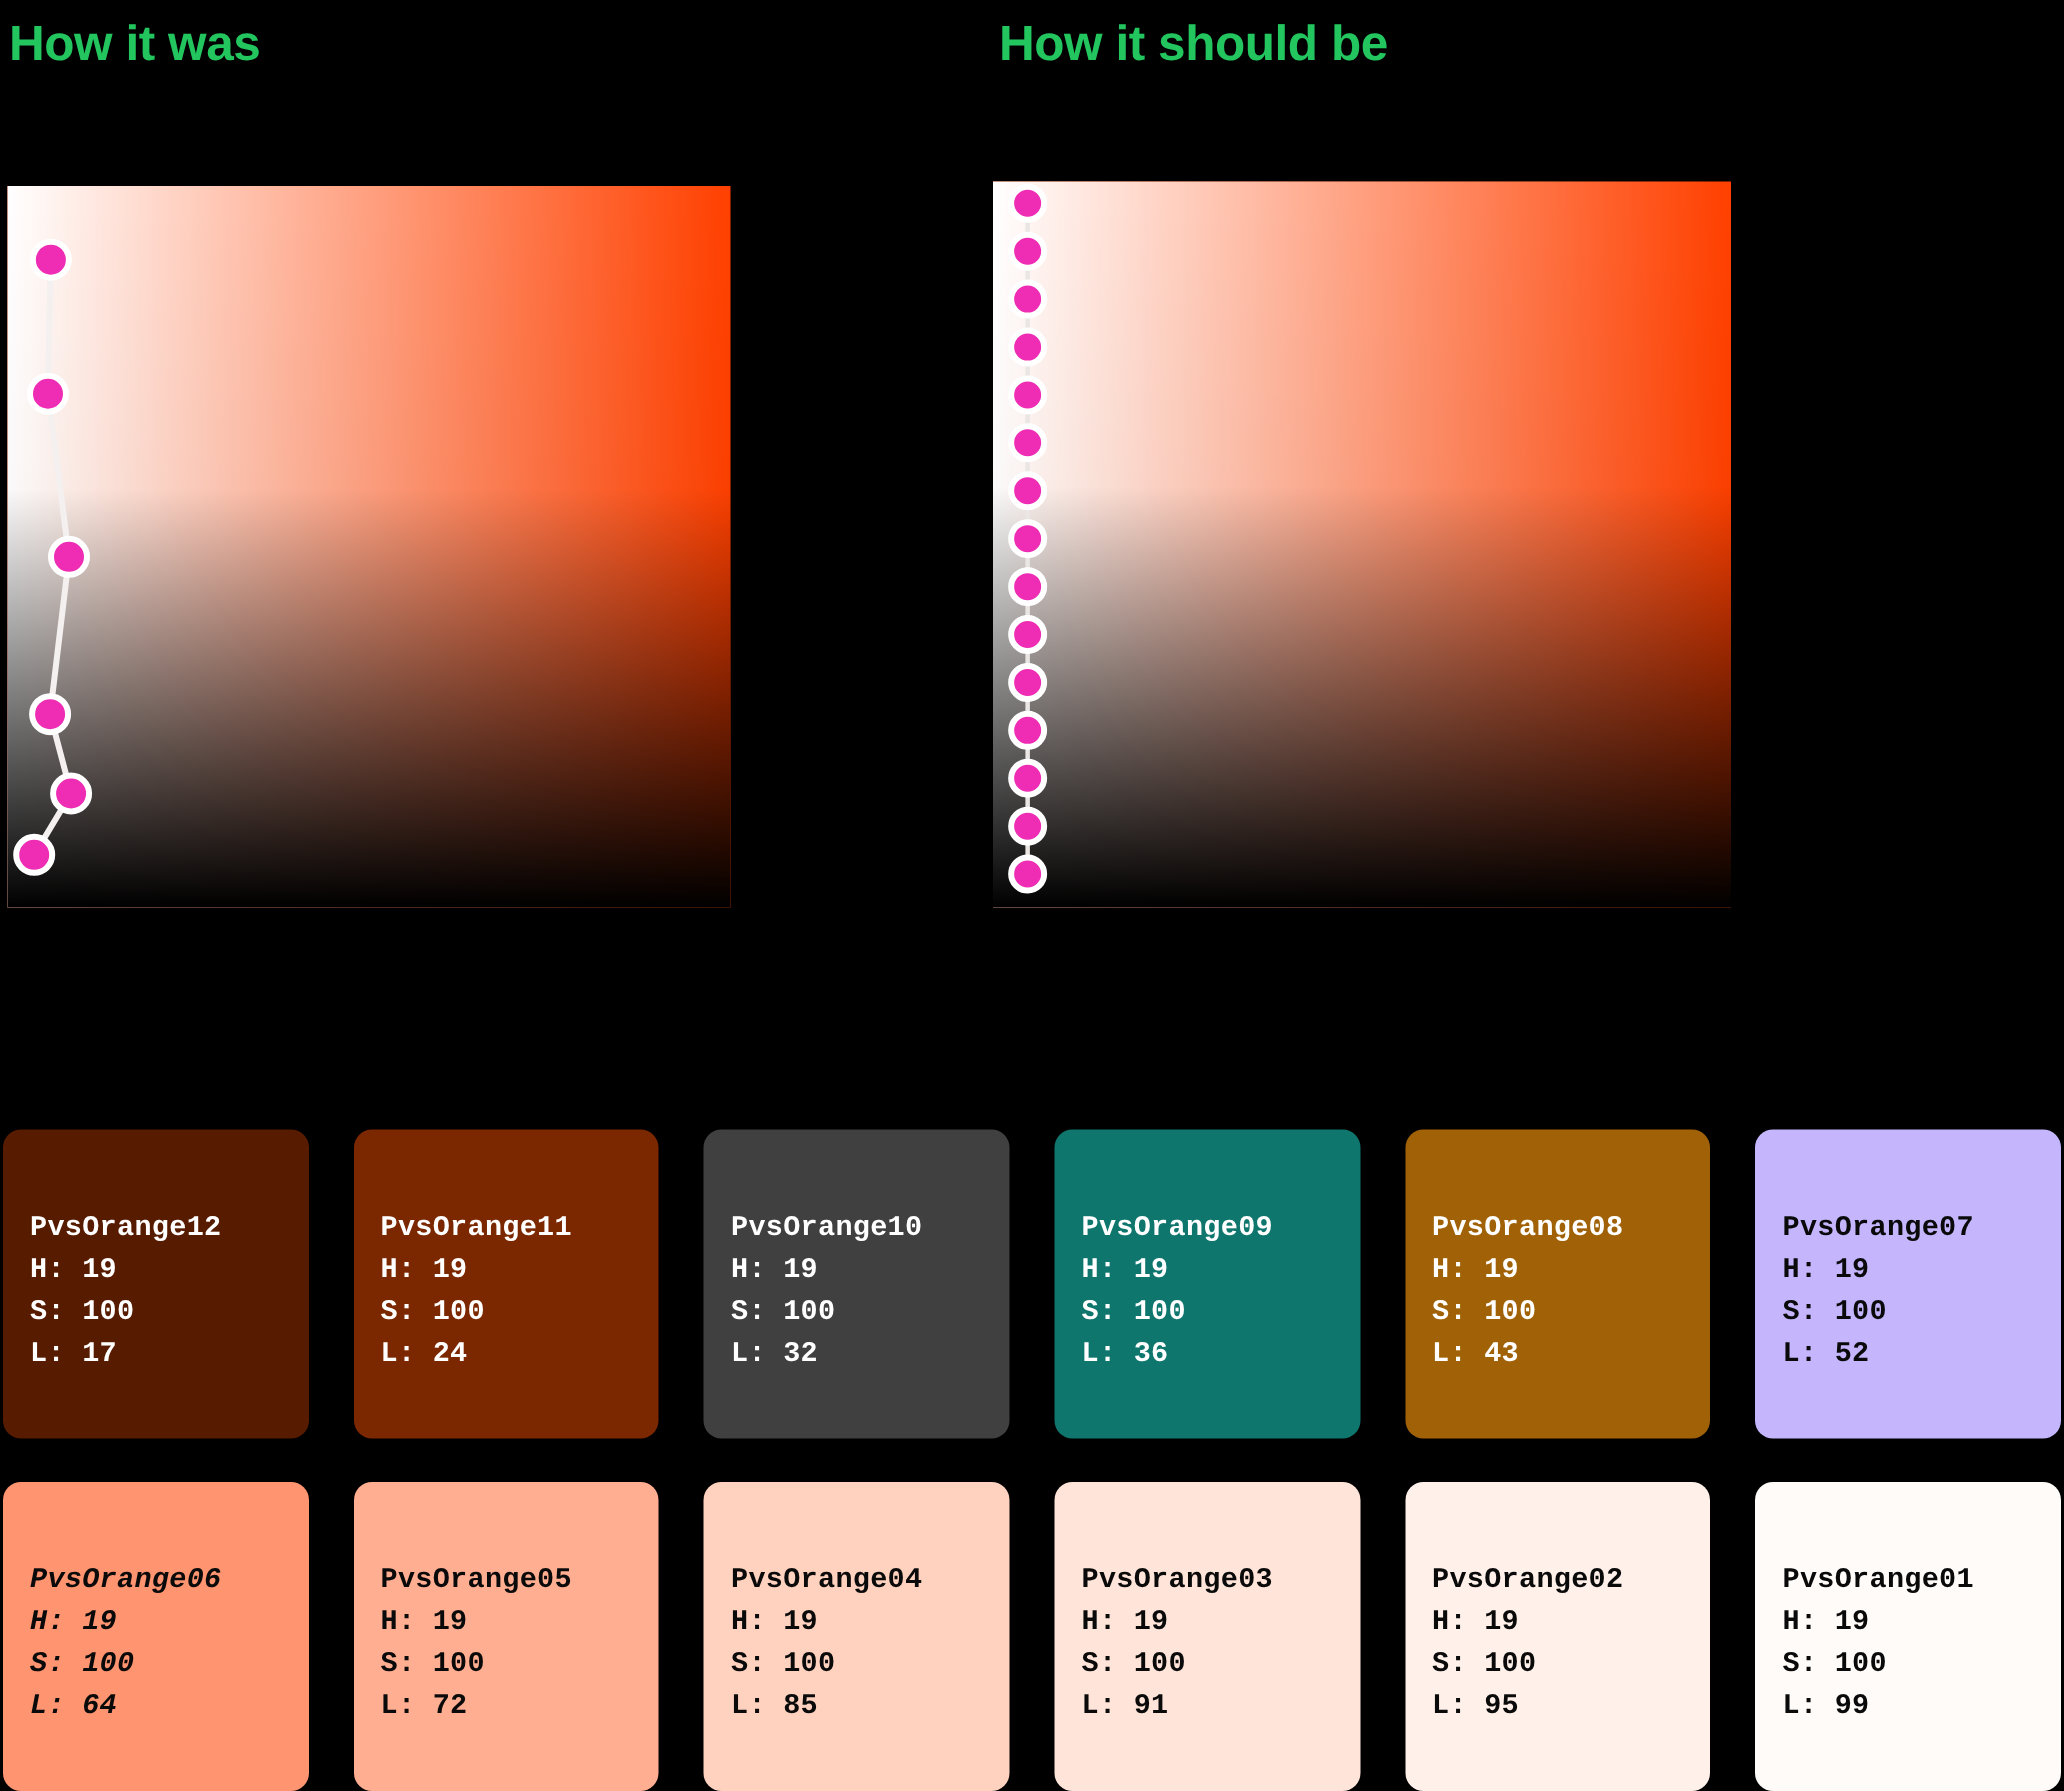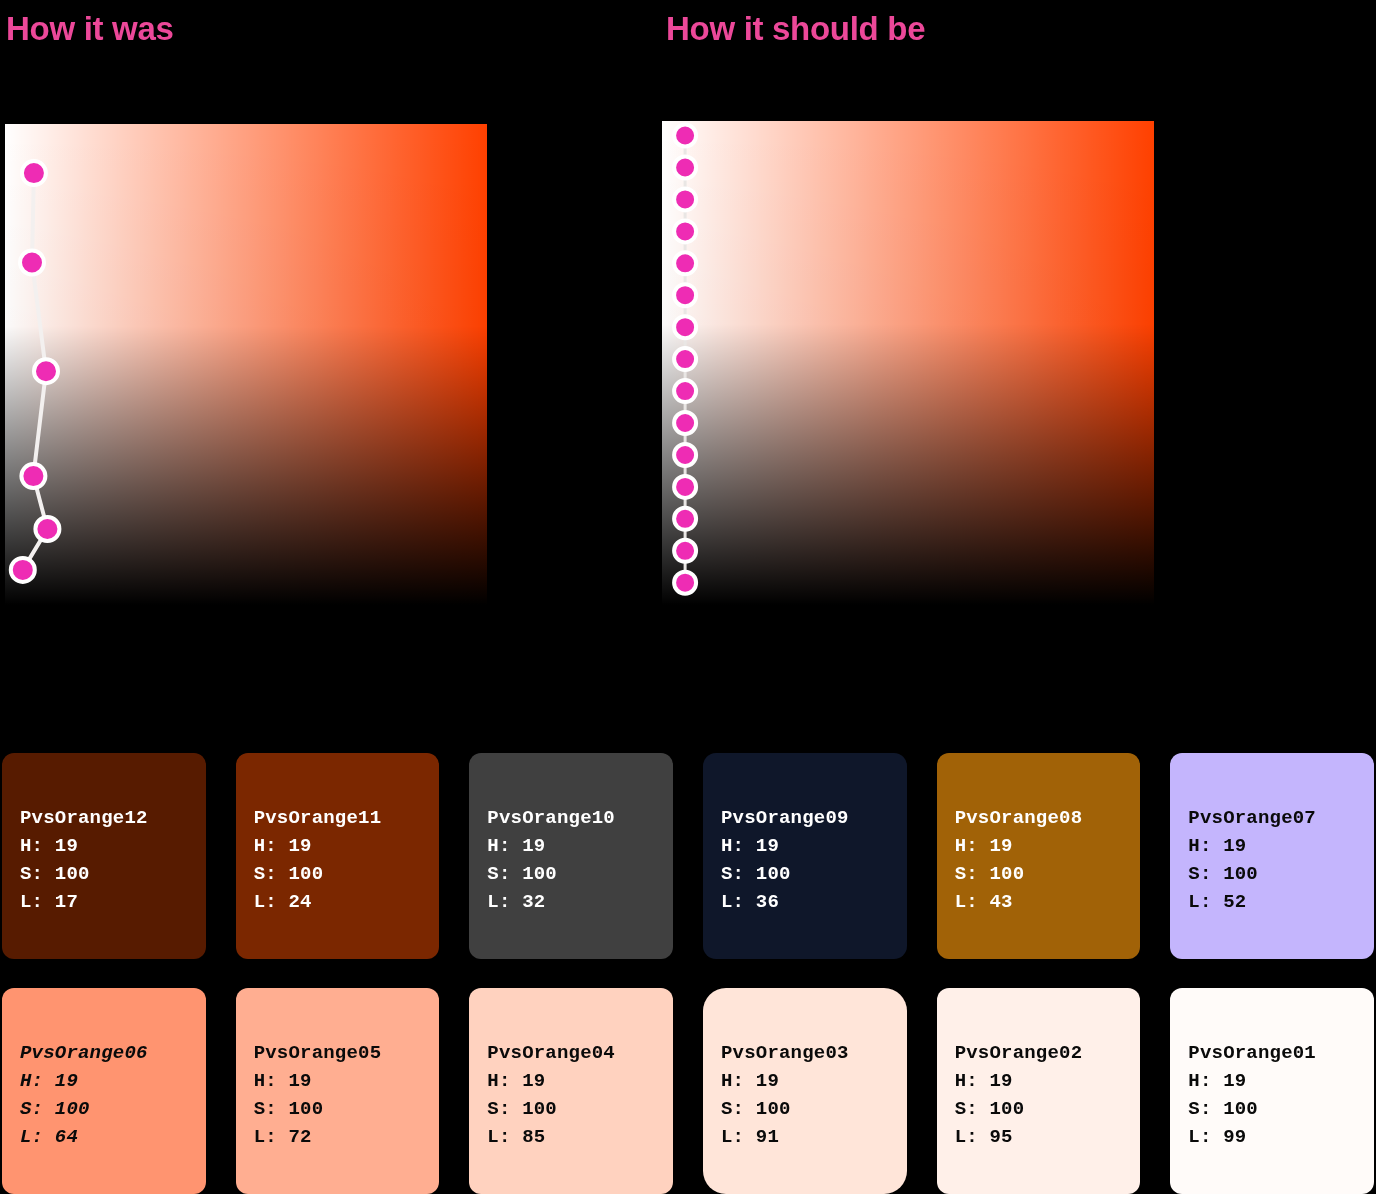--- a/index.html
+++ b/index.html
@@ -16,21 +16,21 @@
     position: relative;
   }
 
   
   .heading {
     position: absolute;
     font-family: "Liberation Sans", sans-serif;
     font-size: 33px;
     font-weight: bold;
     letter-spacing: -0.3px;
-    color: #ec4899;
+    color: #22c55e;
     white-space: nowrap;
     line-height: 1;
   }
   #heading-was        { left: 6px;   top: 12px; }
   #heading-should-be  { left: 666px; top: 12px; }
 
   
   .picker {
     position: absolute;
     overflow: visible;
@@ -164,21 +164,21 @@
       <span class="hsl">H: 19</span>
       <span class="hsl">S: 100</span>
       <span class="hsl">L: 24</span>
     </div>
     <div class="swatch light-text" style="background: #404040;">
       <span class="name">PvsOrange10</span>
       <span class="hsl">H: 19</span>
       <span class="hsl">S: 100</span>
       <span class="hsl">L: 32</span>
     </div>
-    <div class="swatch light-text" style="background: #0f172a; border-radius: 13px;">
+    <div class="swatch light-text" style="background: #0f766e;">
       <span class="name">PvsOrange09</span>
       <span class="hsl">H: 19</span>
       <span class="hsl">S: 100</span>
       <span class="hsl">L: 36</span>
     </div>
     <div class="swatch light-text" style="background: #a16207;">
       <span class="name">PvsOrange08</span>
       <span class="hsl">H: 19</span>
       <span class="hsl">S: 100</span>
       <span class="hsl">L: 43</span>
@@ -200,21 +200,21 @@
       <span class="hsl">H: 19</span>
       <span class="hsl">S: 100</span>
       <span class="hsl">L: 72</span>
     </div>
     <div class="swatch dark-text" style="background: rgb(255, 210, 191);">
       <span class="name">PvsOrange04</span>
       <span class="hsl">H: 19</span>
       <span class="hsl">S: 100</span>
       <span class="hsl">L: 85</span>
     </div>
-    <div class="swatch dark-text" style="background: rgb(255, 229, 217); border-radius: 23px;">
+    <div class="swatch dark-text" style="background: rgb(255, 229, 217);">
       <span class="name">PvsOrange03</span>
       <span class="hsl">H: 19</span>
       <span class="hsl">S: 100</span>
       <span class="hsl">L: 91</span>
     </div>
     <div class="swatch dark-text" style="background: rgb(255, 240, 233);">
       <span class="name">PvsOrange02</span>
       <span class="hsl">H: 19</span>
       <span class="hsl">S: 100</span>
       <span class="hsl">L: 95</span>

